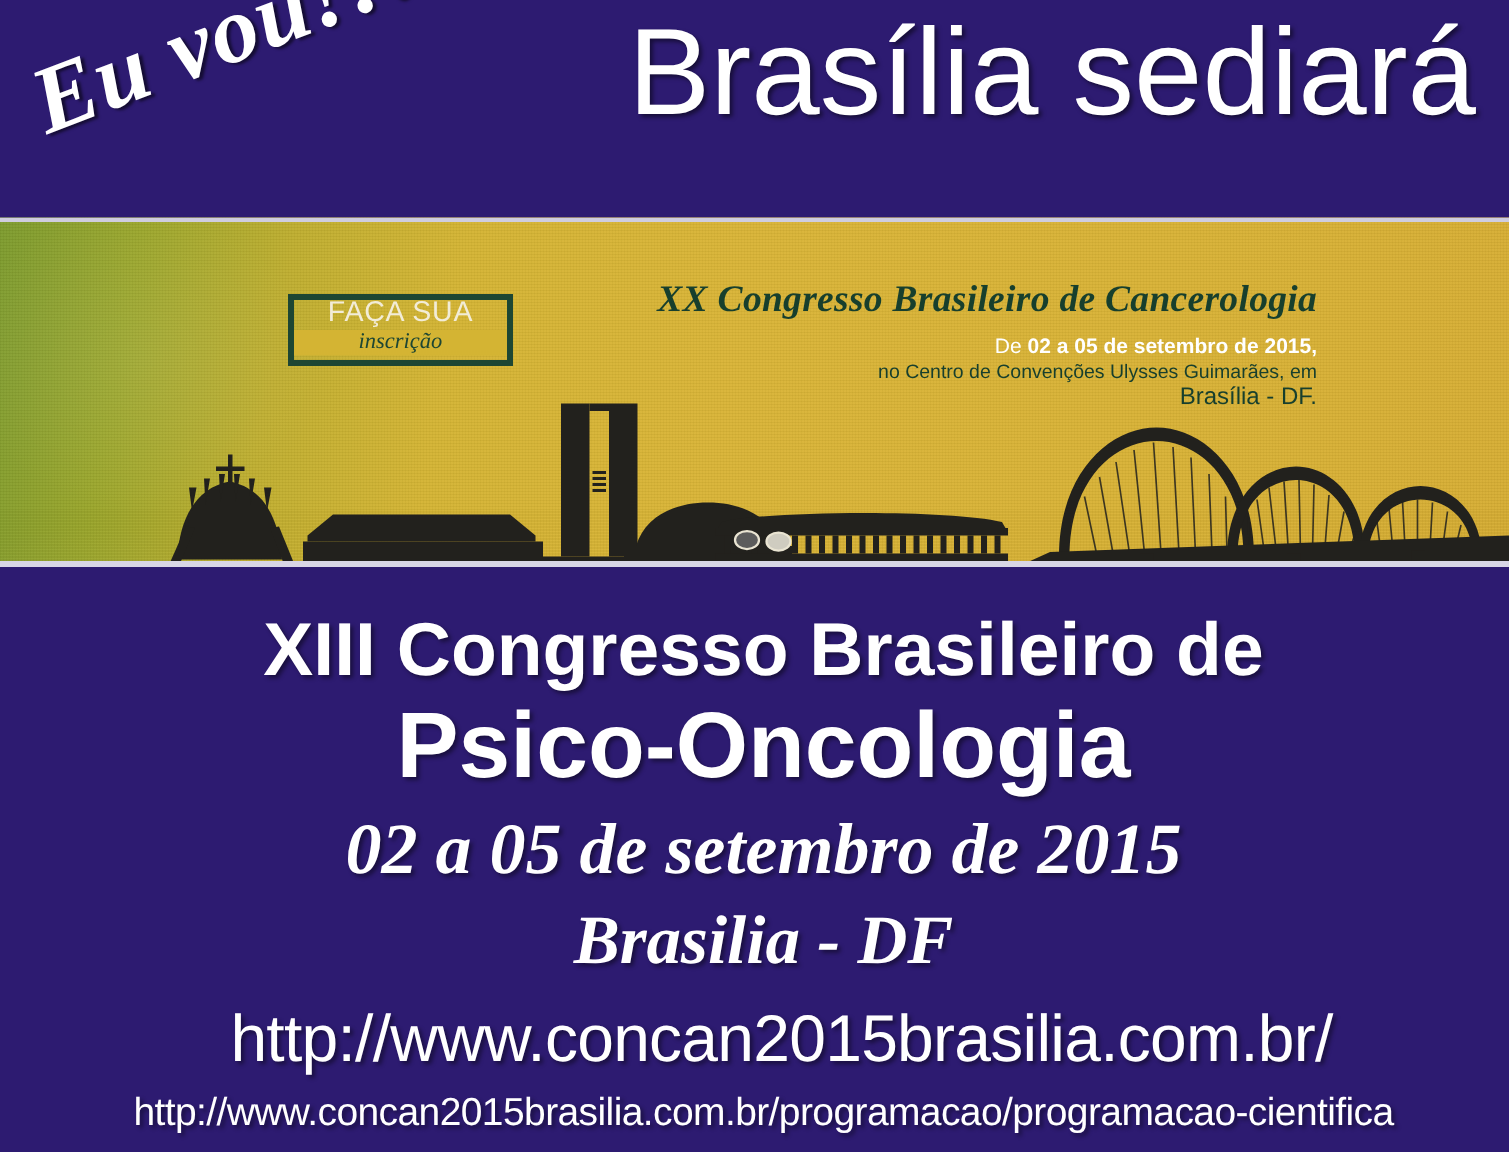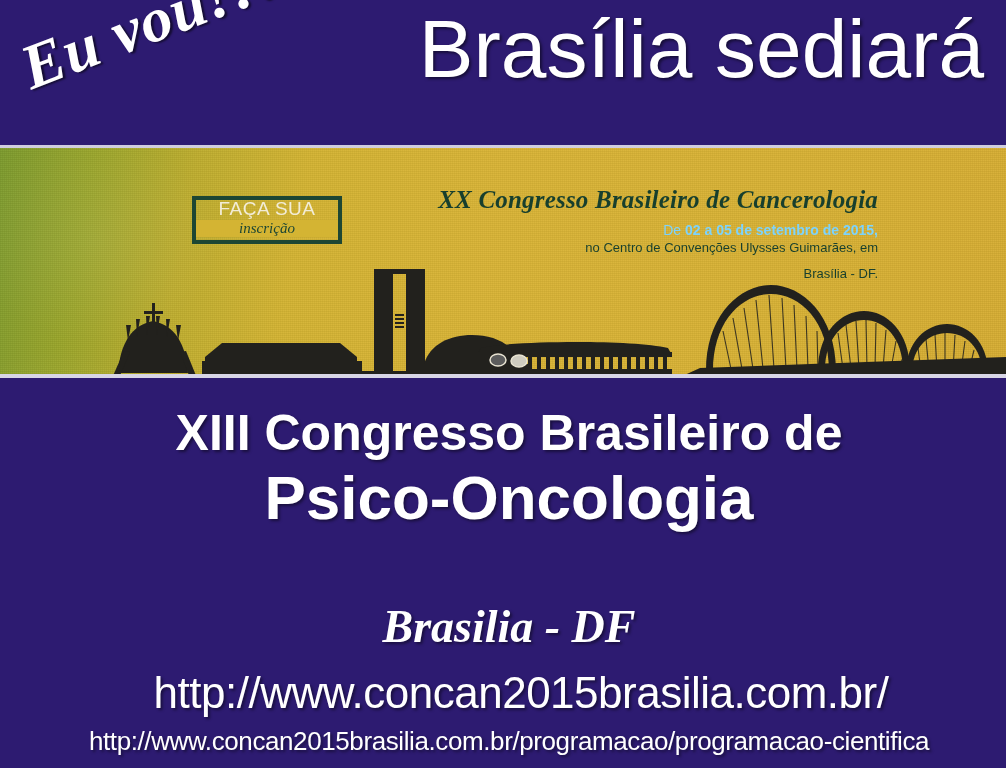--- a/index.html
+++ b/index.html
@@ -134,21 +134,21 @@
     font-style: italic;
     font-size: 25px;
     letter-spacing: 0.2px;
     white-space: nowrap;
     z-index: 4;
   }
   .banner-sub1 {
     position: absolute;
     right: 128px;
     top: 222px;
-    color: #7dd3fc;
+    color: #ffffff;
     font-family: "Liberation Sans", sans-serif;
     font-weight: bold;
     font-size: 14px;
     white-space: nowrap;
     text-align: right;
     z-index: 4;
   }
   .banner-sub1 .light { font-weight: normal; }
   .banner-sub2 {
     position: absolute;
@@ -158,24 +158,24 @@
     font-family: "Liberation Sans", sans-serif;
     font-size: 13px;
     white-space: nowrap;
     text-align: center;
     z-index: 4;
     margin-left: 12px;
   }
   .banner-sub3 {
     position: absolute;
     right: 128px;
-    top: 266px;
+    top: 256px;
     color: #173f2d;
     font-family: "Liberation Sans", sans-serif;
-    font-size: 13px;
+    font-size: 16px;
     white-space: nowrap;
     text-align: right;
     z-index: 4;
   }
 
   .skyline {
     position: absolute;
     left: 0; top: 145px;
     width: 1006px; height: 233px;
     z-index: 3;
@@ -368,17 +368,18 @@
   <div class="banner-sub1">
     <span class="light">De </span><span>02 a 05 de setembro de 2015,</span>
   </div>
   <div class="banner-sub2">no Centro de Convenções Ulysses Guimarães, em</div>
   <div class="banner-sub3">Brasília - DF.</div>
 
   <div class="body-band"></div>
 
   <div class="t-line title-1">XIII Congresso Brasileiro de</div>
   <div class="t-line title-2">Psico-Oncologia</div>
+  <div class="t-line date-line">02 a 05 de  setembro de 2015</div>
   <div class="t-line place-line">Brasilia - DF</div>
   <div class="t-line url-main">http://www.concan2015brasilia.com.br/</div>
   <div class="t-line url-sub">http://www.concan2015brasilia.com.br/programacao/programacao-cientifica</div>
 
 </div>
 
 </body></html>

